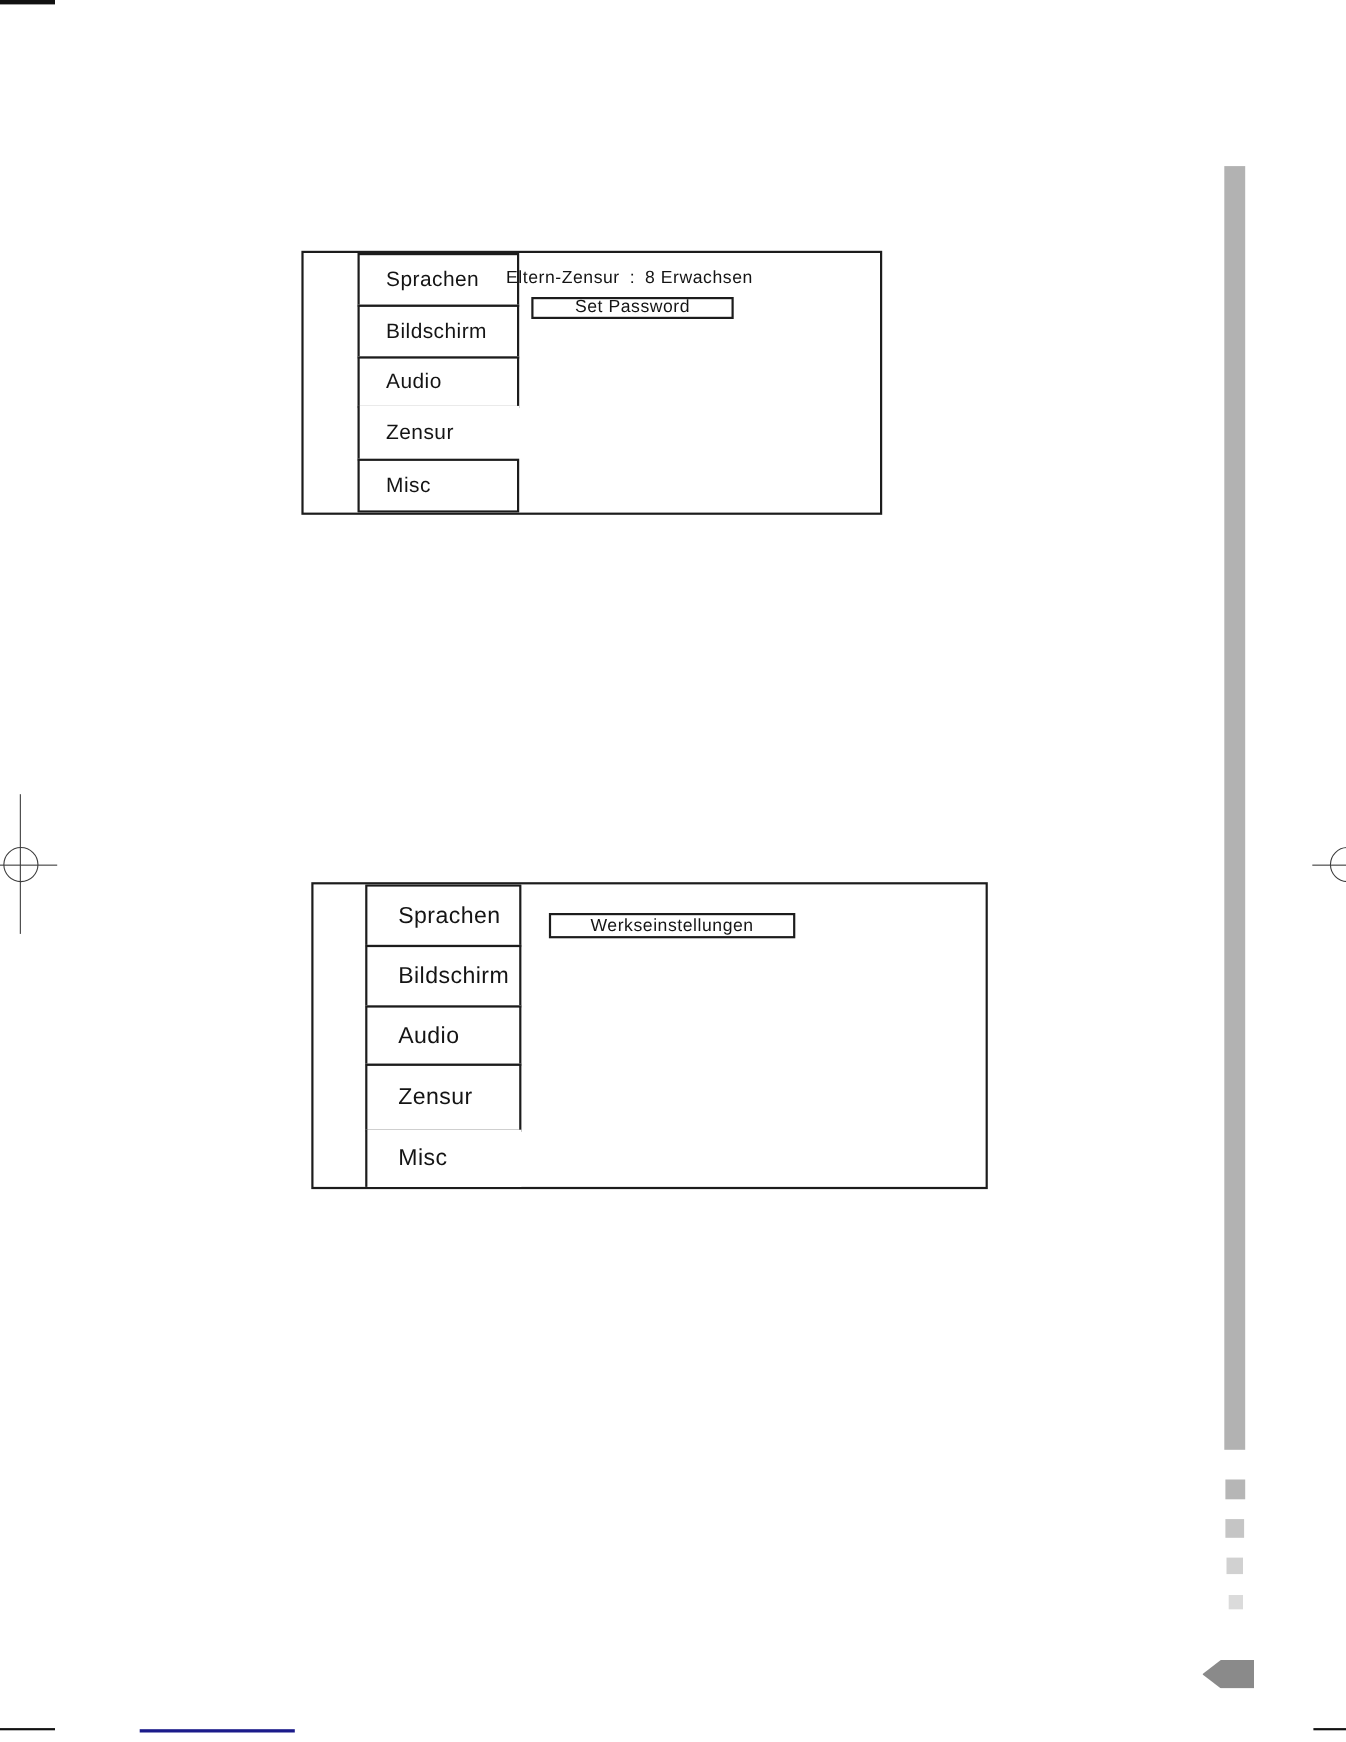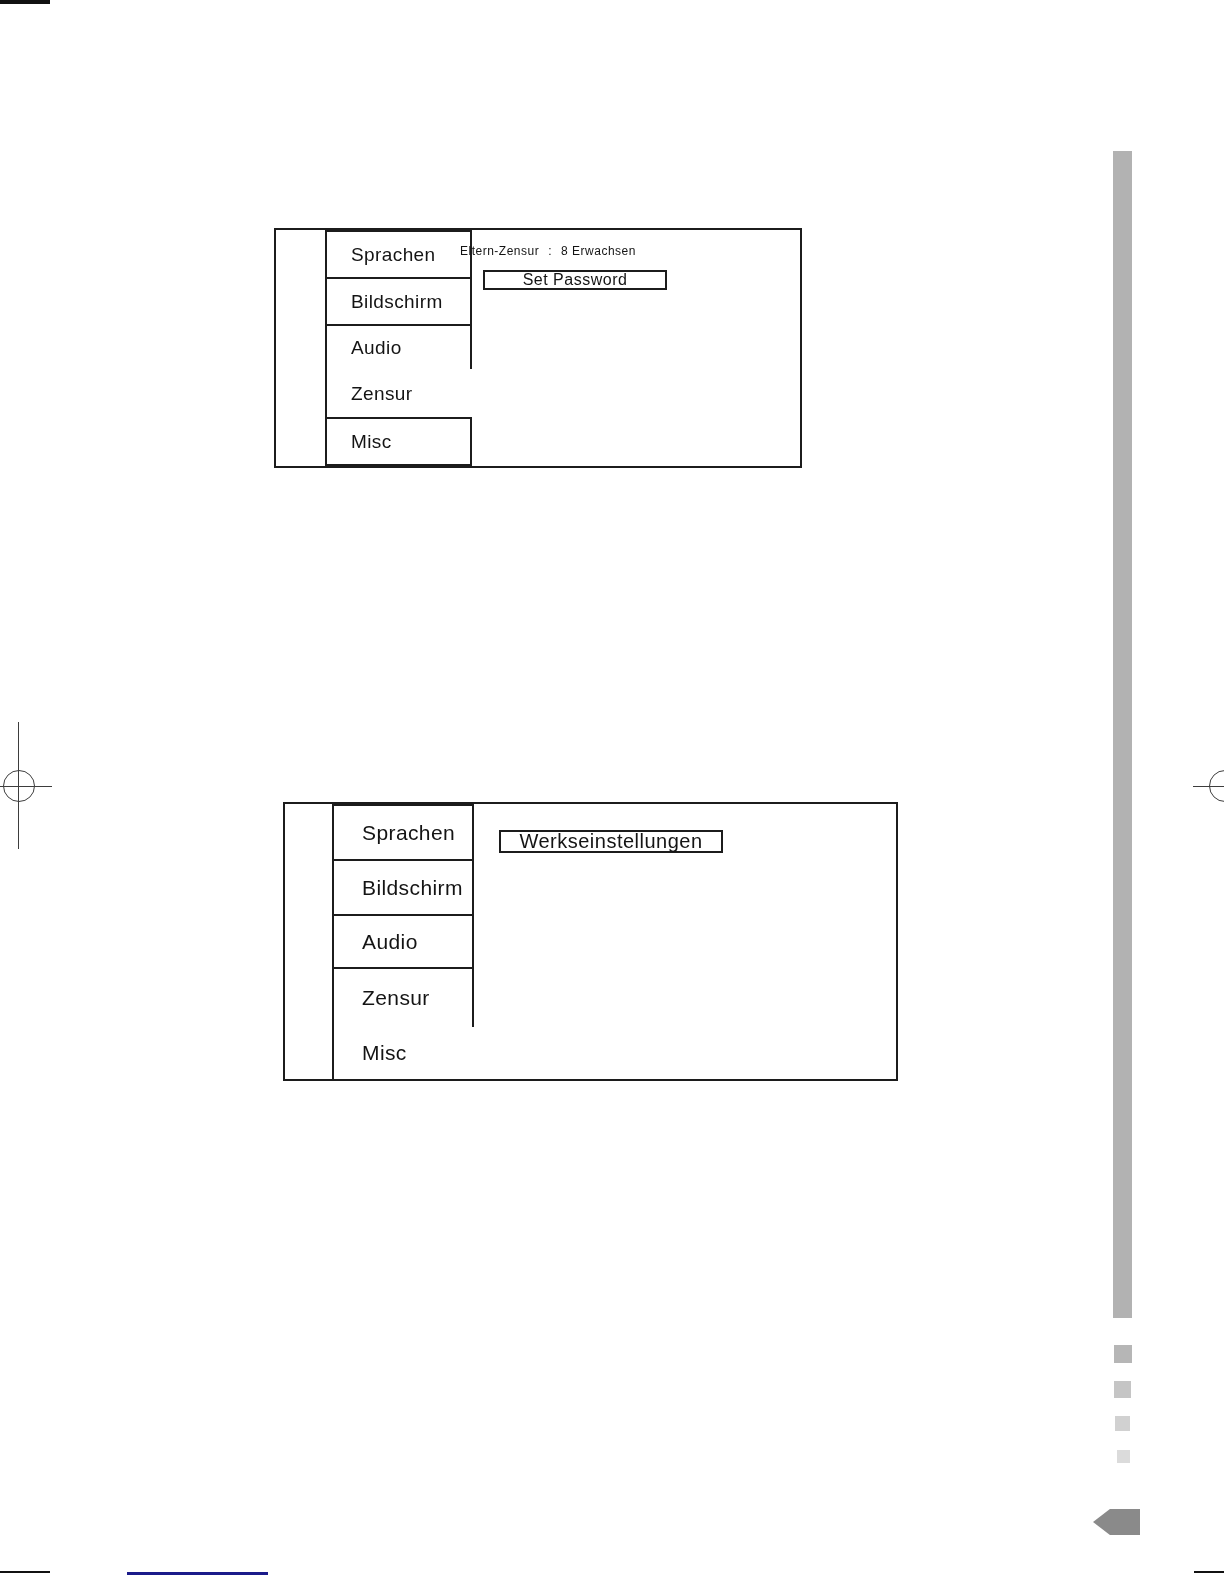--- a/index.html
+++ b/index.html
@@ -21,21 +21,21 @@
   }
   .osd-tab.sel{border-top:none;border-bottom:none;border-right:none;}
   .screen1 .osd-tab{width:147px;left:2px;padding-left:24px;font-size:19px;}
   .screen2 .osd-tab{width:142px;left:0;padding-left:28px;font-size:21px;}
 
   .osd-btn{
     border:2px solid #1c1c1c;background:#fff;
     display:flex;align-items:center;justify-content:center;
     letter-spacing:0.5px;cursor:default;
   }
-  .status-line{display:flex;align-items:center;font-size:12px;letter-spacing:0.5px;white-space:pre;}
+  .status-line{display:flex;align-items:center;font-size:16px;letter-spacing:0.5px;white-space:pre;}
   .status-line .sep{margin:0 9px;}
 
   
   .regline{background:#3d3d3d;}
   .regcircle{border:1px solid #3d3d3d;border-radius:50%;background:transparent;}
   .swatch{background:#cccccc;}
   .arrow-mark{
     clip-path:polygon(36% 0,100% 0,100% 100%,36% 100%,0 50%);
   }
 </style>
@@ -82,21 +82,21 @@
   <div class="abs osd-tab" style="top:110px;height:55px;">
     <span>Audio</span>
   </div>
   <div class="abs osd-tab" style="top:163px;height:62px;">
     <span>Zensur</span>
   </div>
   <div class="abs osd-tab sel" style="top:223px;height:52px;">
     <span>Misc</span>
   </div>
 
-  <div class="abs osd-btn" style="left:214px;top:26px;width:224px;height:23px;font-size:20px;">
+  <div class="abs osd-btn" style="left:214px;top:26px;width:224px;height:23px;font-size:16px;">
     <span>Werkseinstellungen</span>
   </div>
 </div>
 
 <div class="abs" style="left: 0px; top: 0px; width: 50px; height: 4px; background-color: rgb(17, 17, 17);"></div>
 
 <div class="abs">
   <div class="abs regline" style="left:18px;top:722px;width:1px;height:127px;"></div>
   <div class="abs regline" style="left:0;top:786px;width:52px;height:1px;"></div>
   <div class="abs regcircle" style="left:3px;top:770px;width:32px;height:32px;"></div>

